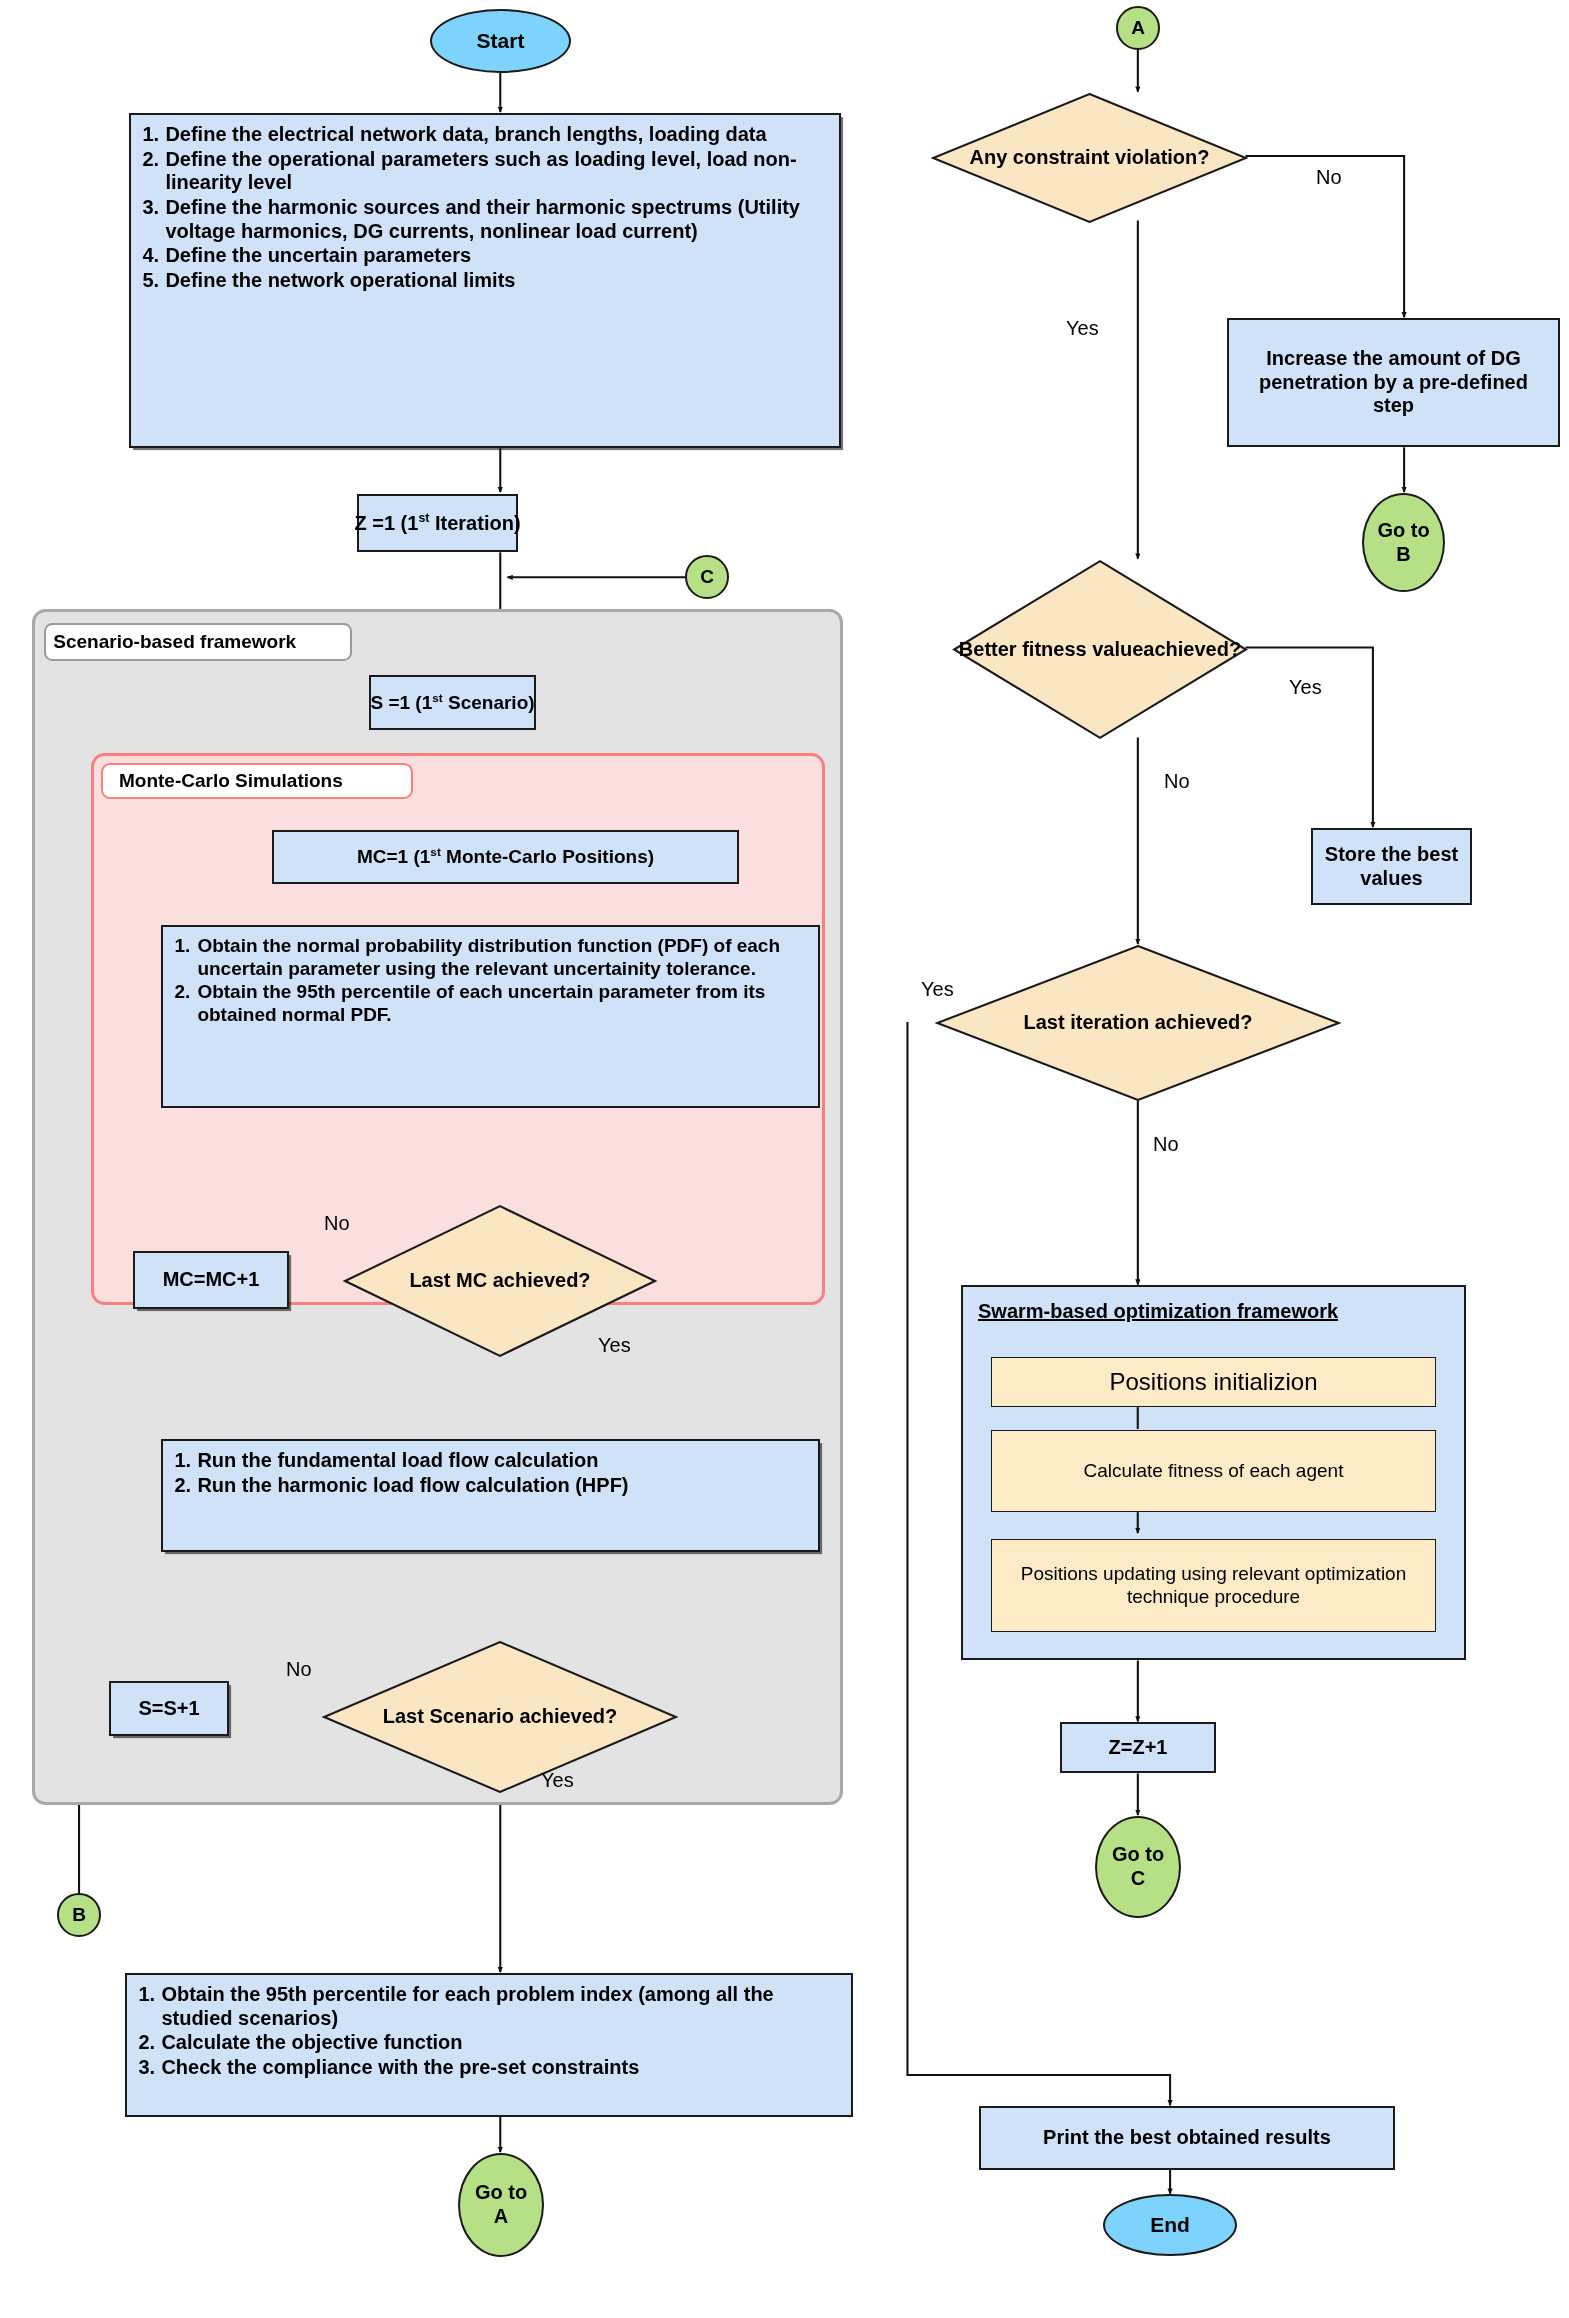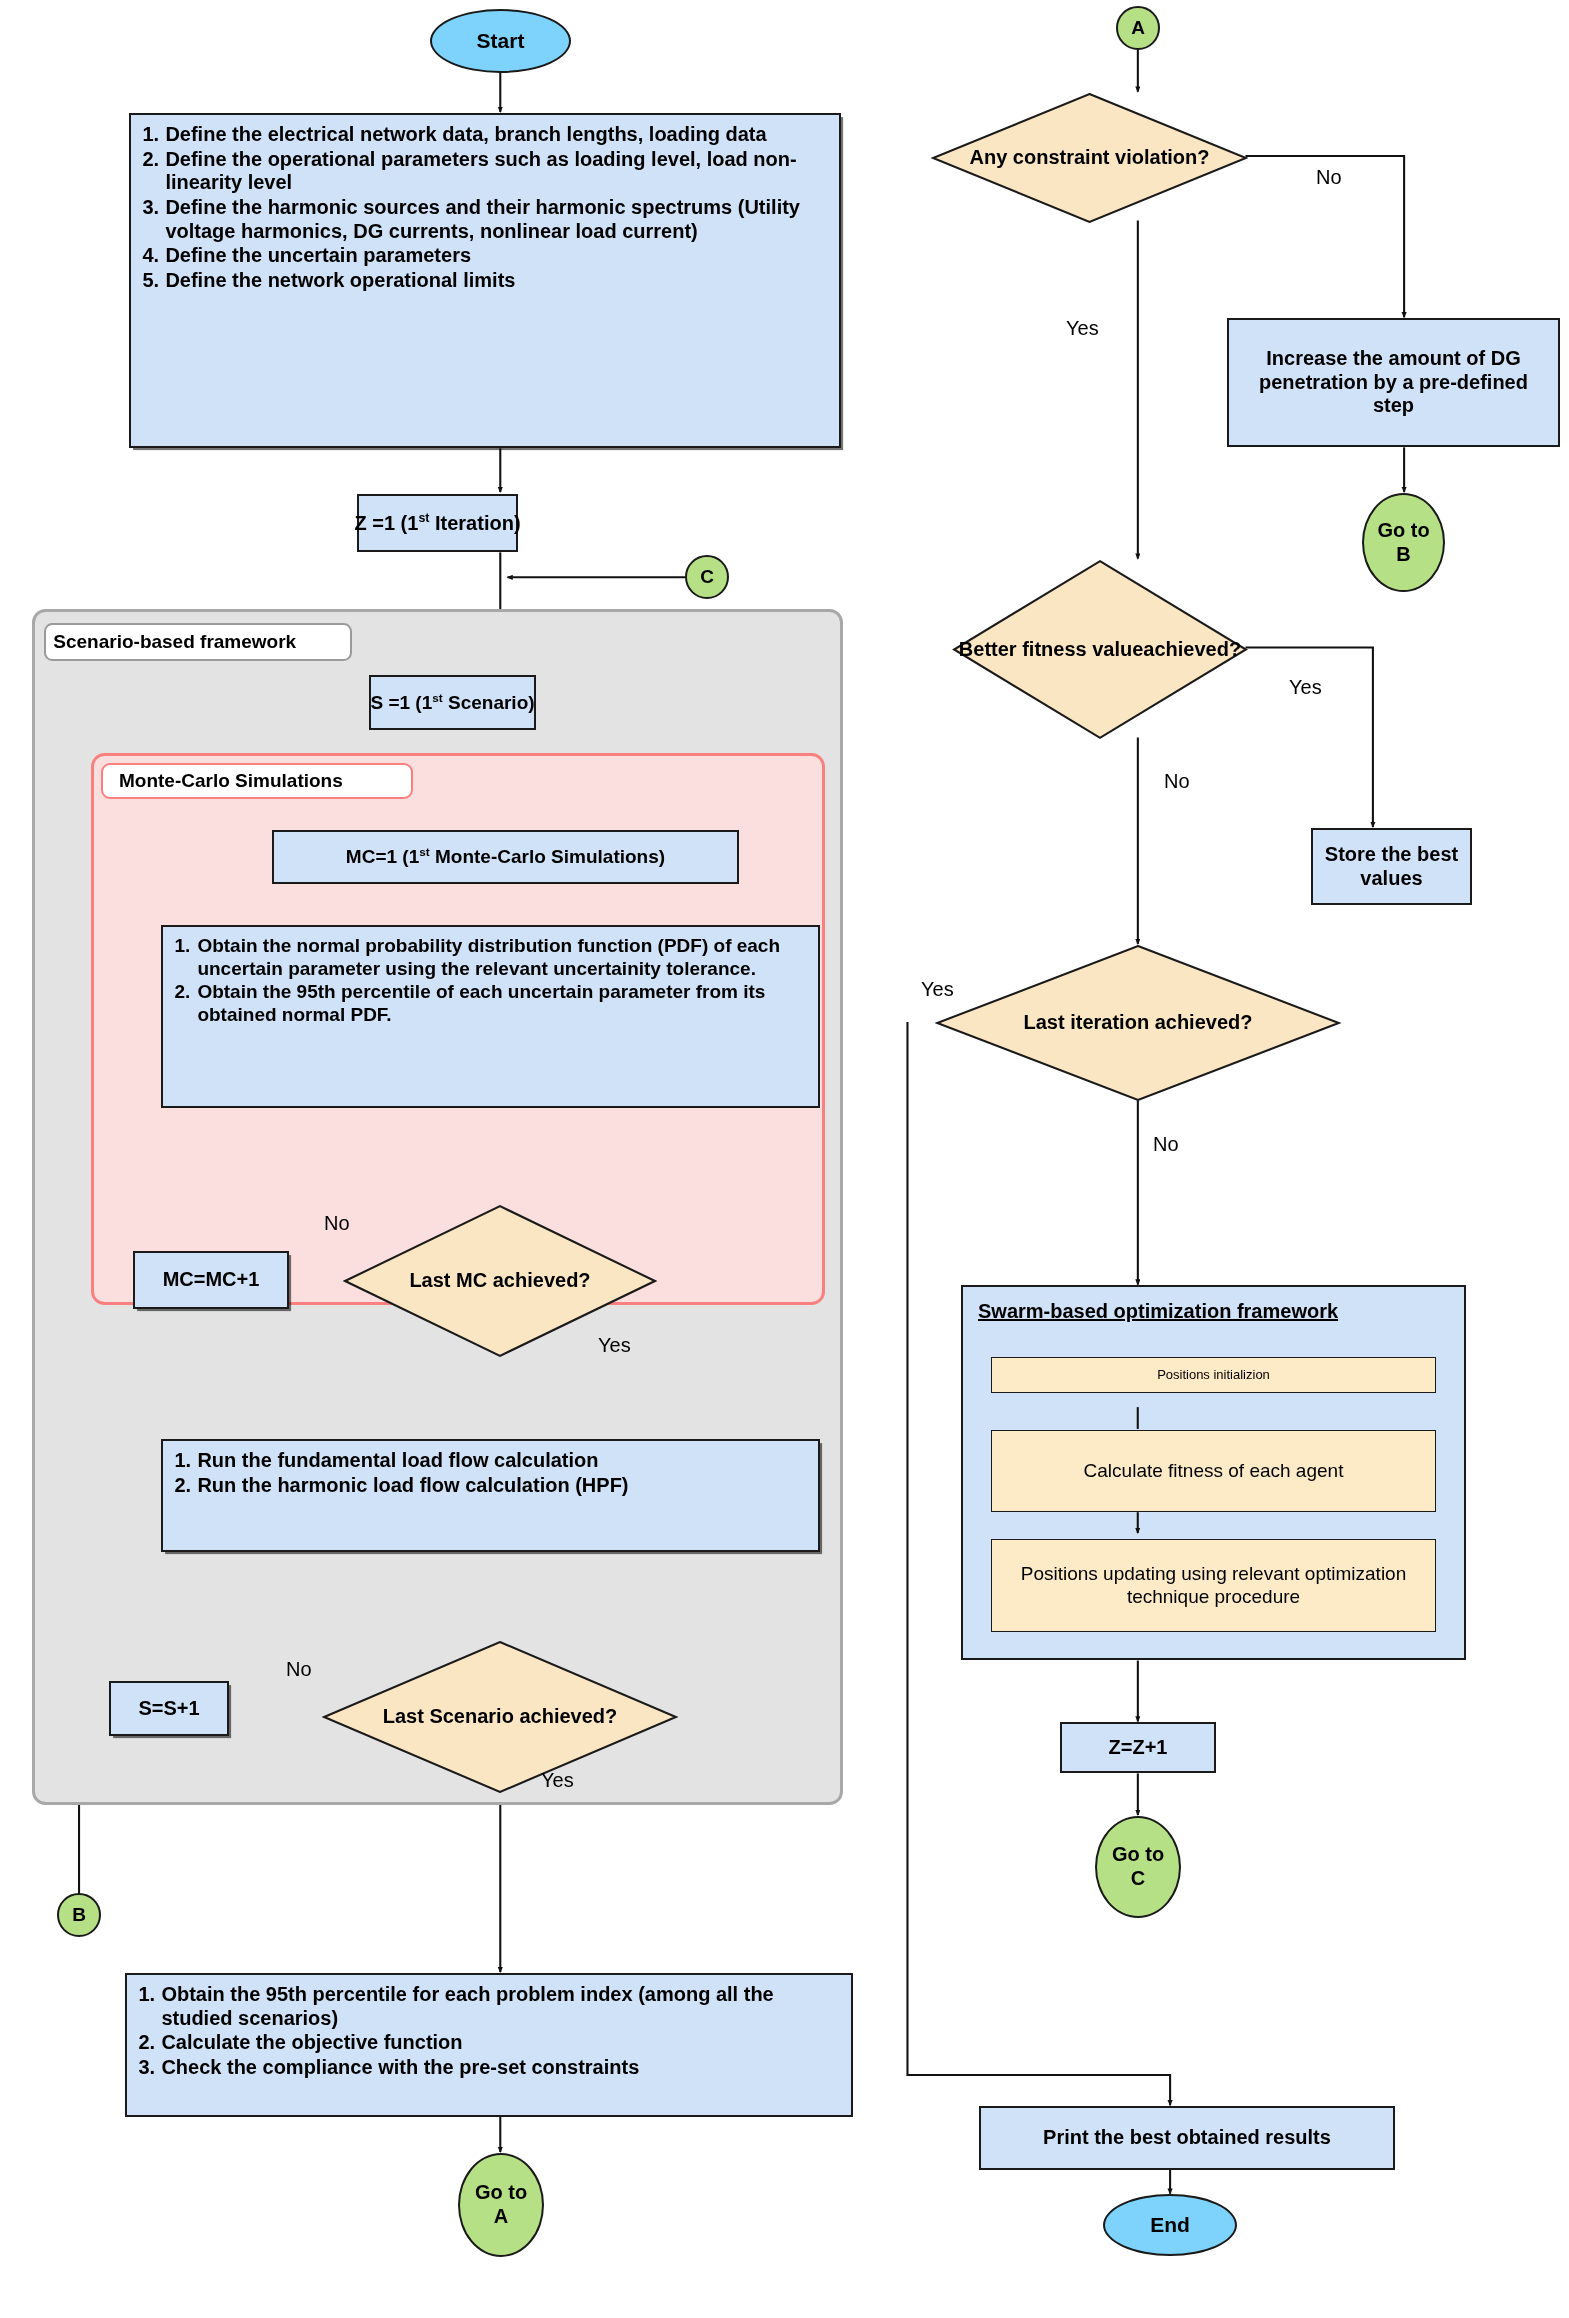--- a/index.html
+++ b/index.html
@@ -154,21 +154,21 @@
     </span>
   </div>
 
   <div class="grp-pink" style="left:91px;top:753px;width:734px;height:552px;"></div>
   <div class="grp-title pink" style="left:101px;top:763px;width:312px;height:36px;font-size:19px;">
     <span>Monte-Carlo Simulations</span>
   </div>
 
   <div class="node proc" style="left:272px;top:830px;width:467px;height:54px;font-size:19px;">
     <span class="nowrap">
-      <span>MC=1 (1</span><span class="sub">st</span><span> Monte-Carlo Simulations)</span>
+      <span>MC=1 (1</span><span class="sub">st</span><span> Monte-Carlo Positions)</span>
     </span>
   </div>
 
   <div class="node proc listbox" style="left:161px;top:925px;width:659px;height:183px;font-size:19px;">
     <div class="li">
       <span class="num">1.</span>
       <span class="txt">Obtain the normal probability distribution function (PDF) of each uncertain parameter using the relevant uncertainity tolerance.</span>
     </div>
     <div class="li">
       <span class="num">2.</span>
@@ -301,21 +301,21 @@
   </div>
   <div class="label" style="left:1153px;top:1133px;font-size:20px;">
     <span>No</span>
   </div>
 
   <div class="swarm" style="left:961px;top:1285px;width:505px;height:375px;"></div>
   <div class="swarm-title" style="left:978px;top:1300px;width:468px;font-size:20px;">
     <span>Swarm-based optimization framework</span>
   </div>
 
-  <div class="node tanbox" style="left:991px;top:1357px;width:445px;height:36px;font-size:13px;font-weight:normal;">
+  <div class="node tanbox" style="left:991px;top:1357px;width:445px;height:50px;font-size:24px;font-weight:normal;">
     <span>Positions initializion</span>
   </div>
   <div class="node tanbox" style="left:991px;top:1430px;width:445px;height:82px;font-size:19px;font-weight:normal;">
     <span>Calculate fitness of each agent</span>
   </div>
   <div class="node tanbox" style="left:991px;top:1539px;width:445px;height:93px;font-size:19px;font-weight:normal;padding:0 8.3px;">
     <span>Positions updating using relevant optimization technique procedure</span>
   </div>
 
   <svg style="left:988px;top:1404px;width:208px;height:130px;position:absolute;" viewBox="0 0 400 250">

